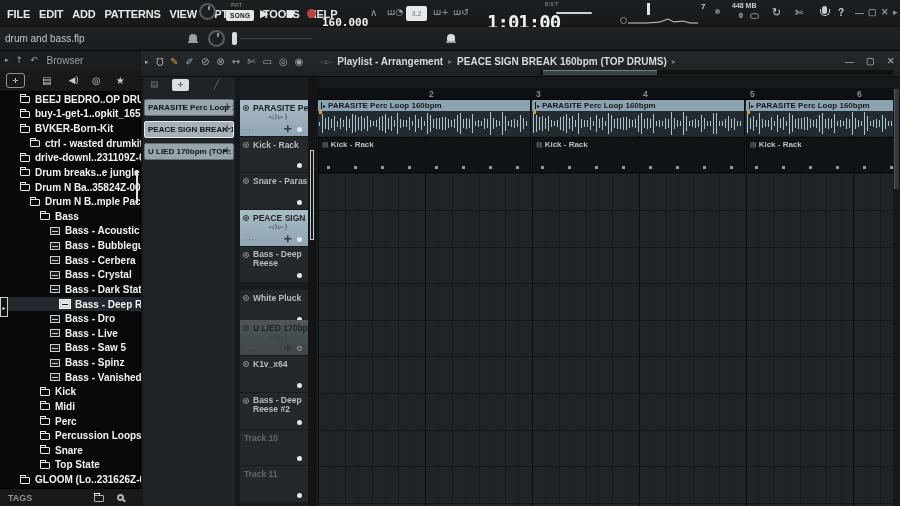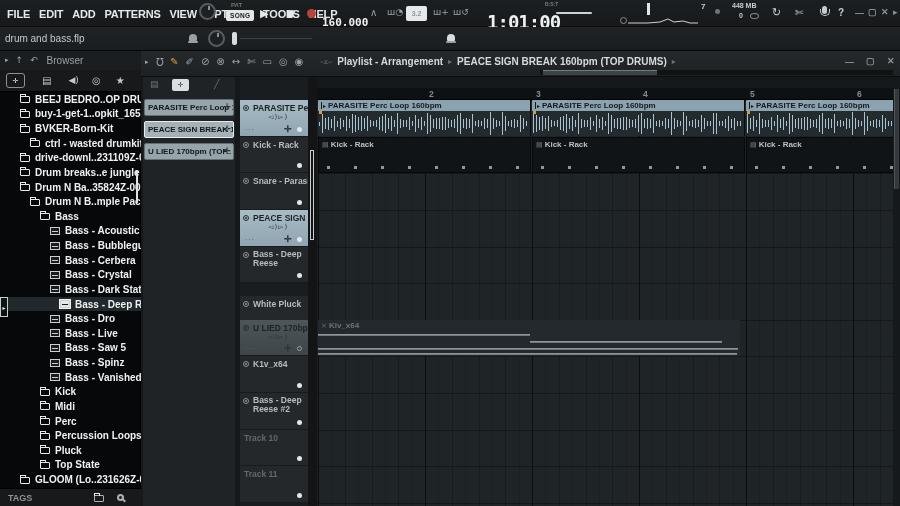--- a/index.html
+++ b/index.html
@@ -323,21 +323,21 @@
         <div class="brow" style="padding-left: 40px;">
           <span class="icf"></span>
           <span>Perc</span>
         </div>
         <div class="brow" style="padding-left: 40px;">
           <span class="icf"></span>
           <span>Percussion Loops</span>
         </div>
         <div class="brow" style="padding-left: 40px;">
           <span class="icf"></span>
-          <span>Pluck</span>
+          <span>Snare</span>
         </div>
         <div class="brow" style="padding-left: 40px;">
           <span class="icf"></span>
           <span>Top State</span>
         </div>
         <div class="brow" style="padding-left: 20px;">
           <span class="icf"></span>
           <span>GLOOM (Lo..231626Z-001</span>
         </div>
       </div>
@@ -424,21 +424,21 @@
             <span class="tspk">◅)▻)</span>
             <span class="tdots">···</span>
             <span class="tmove">✛</span>
             <span class="led"></span>
           </div>
           <div class="thdr" style="top: 169.56px;">
             <span class="lockic"></span>
             <span class="tname wrap">Bass - Deep Reese</span>
             <span class="led"></span>
           </div>
-          <div class="thdr" style="top: 219px;">
+          <div class="thdr" style="top: 213px;">
             <span class="lockic"></span>
             <span class="tname">White Pluck</span>
             <span class="led"></span>
           </div>
           <div class="thdr tmut" style="top: 242.84px;">
             <span class="lockic"></span>
             <span class="tname">U LIED 170bpm..</span>
             <span class="tspk">◅)▻)</span>
             <span class="tdots">···</span>
             <span class="tmove">✛</span>
@@ -705,27 +705,20 @@
             </div>
             <div class="clip-kick" style="left: 429px; top: 36.64px; width: 213px;">
               <div class="khdr"><span class="pre">▤</span><span>Kick - Rack</span></div>
               <b style="left: 8px;"></b>
               <b style="left: 35px;"></b>
               <b style="left: 62px;"></b>
               <b style="left: 89px;"></b>
               <b style="left: 116px;"></b>
               <b style="left: 143px;"></b>
             </div>
-            <div class="clip-klv" style="left: 1px; top: 219.84px; width: 422px;">
-              <div class="klvhdr"><span class="pre">✕</span><span>Klv_x64</span></div>
-              <div class="note" style="left: 0px; width: 212px; top: 14px;"></div>
-              <div class="note" style="left: 212px; width: 192px; top: 21px;"></div>
-              <div class="note" style="left: 0px; width: 420px; top: 28px;"></div>
-              <div class="note" style="left: 0px; width: 419px; top: 33px;"></div>
-            </div>
           </div>
       </div>
 
       <div class="vscroll">
           <div class="vt"></div>
         </div>
     </div>
   </div>
 </div>
 

